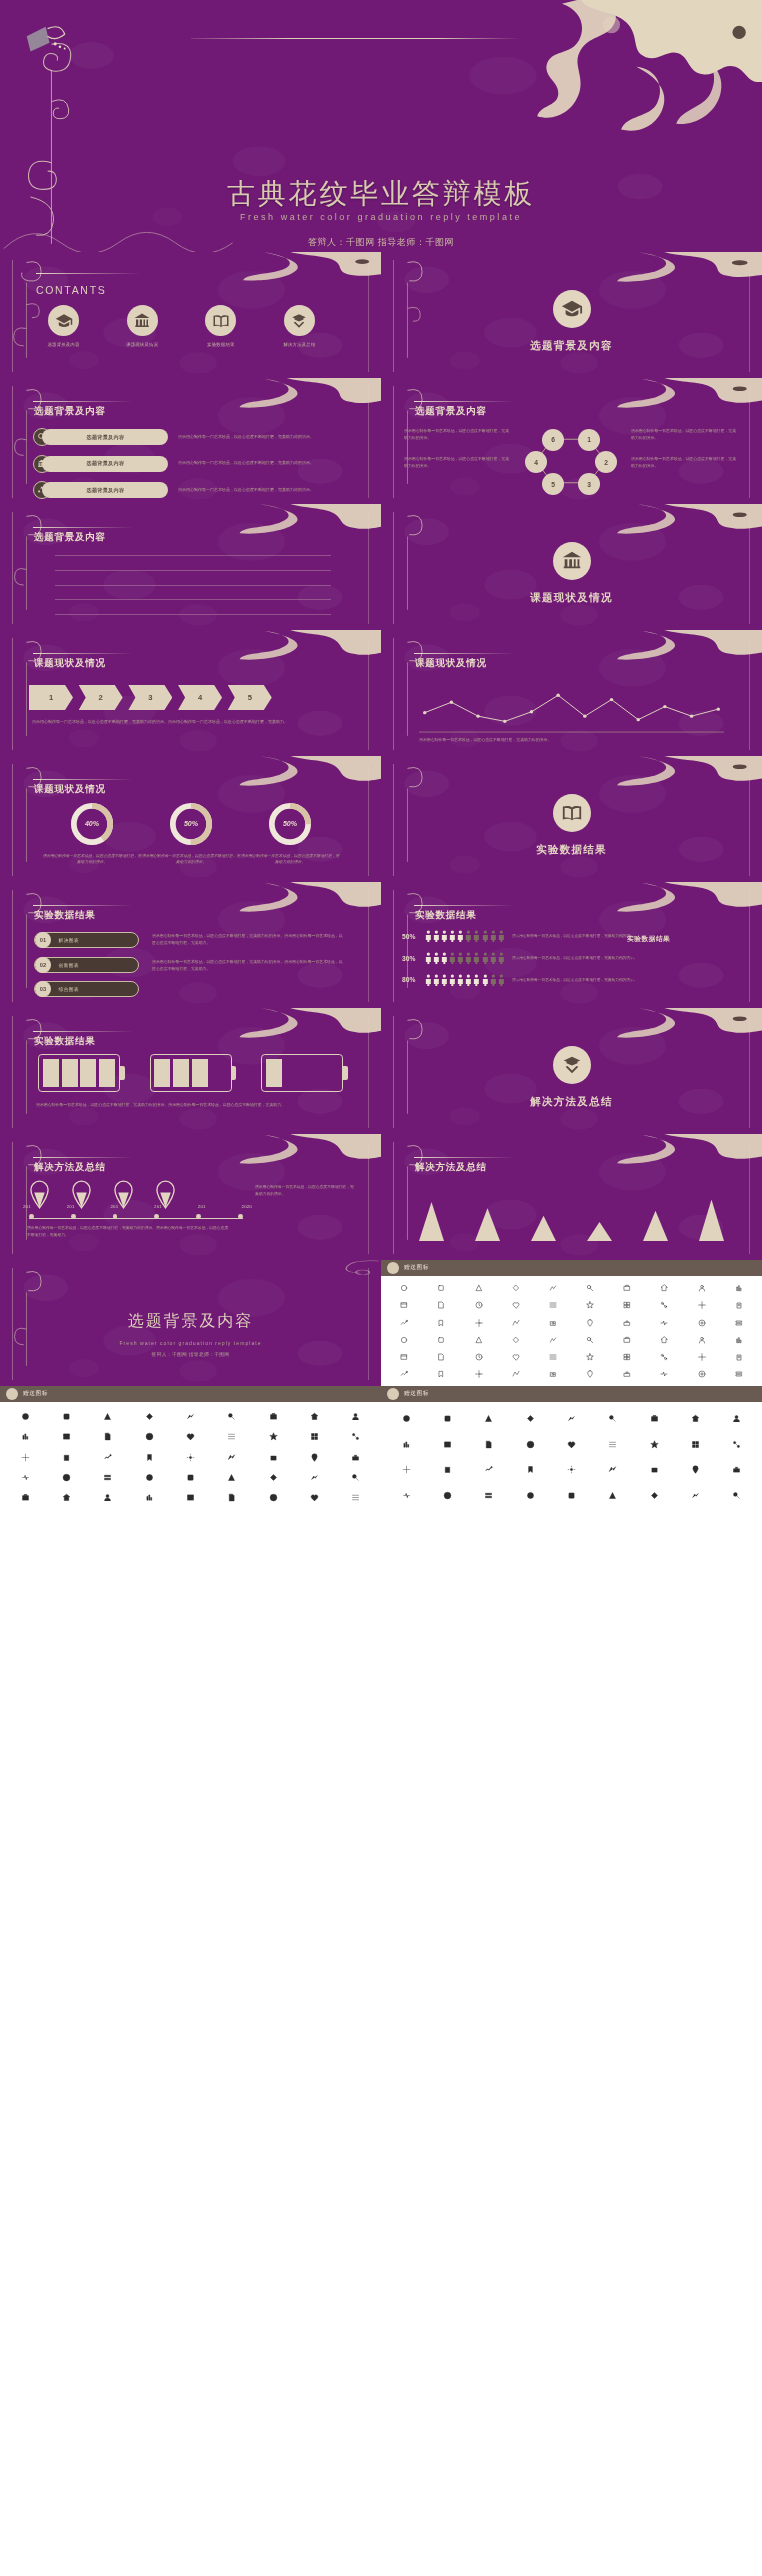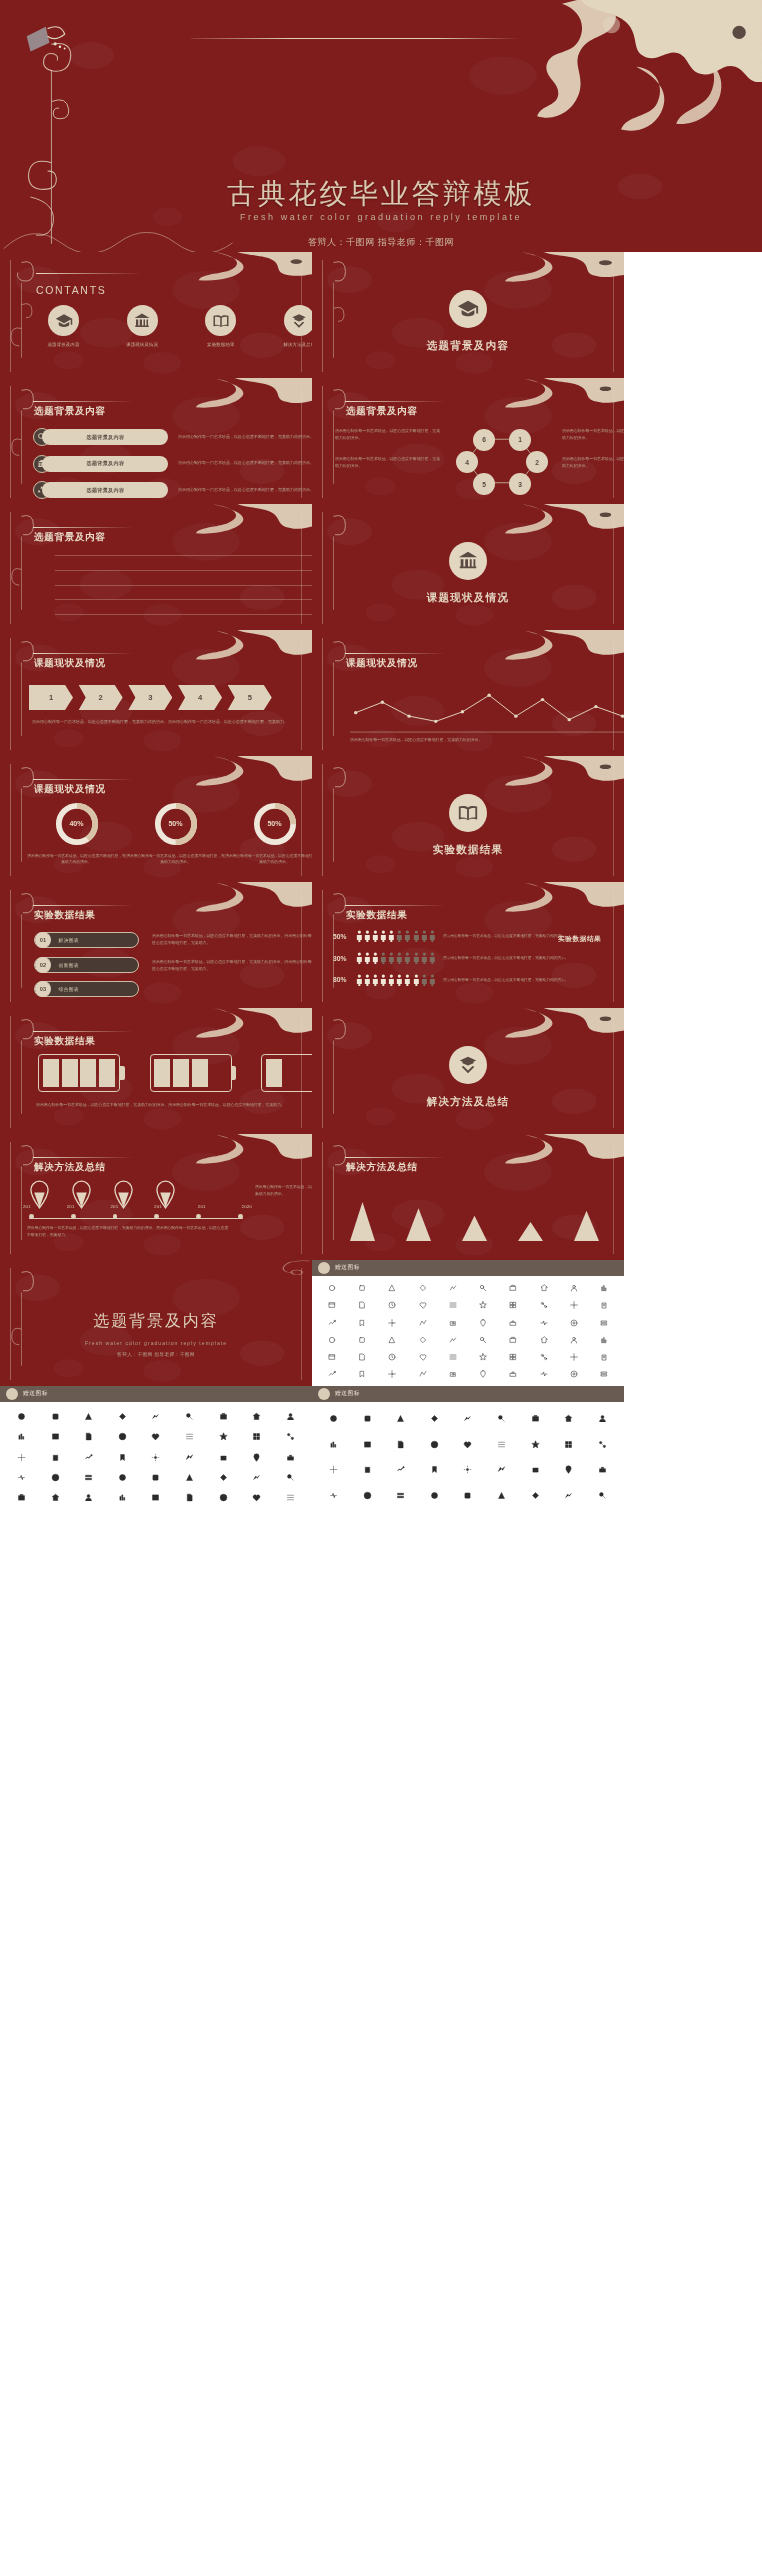--- a/index.html
+++ b/index.html
@@ -7,21 +7,21 @@
     width:762px; height:2576px;
     background:#ffffff;
     font-family:"Liberation Sans", sans-serif;
     overflow:hidden;
   }
   .page { width:762px; height:2576px; position:relative; }
 
   
   .slide {
     position:relative;
-    background:#7f1d1d;
+    background:#701a75;
     overflow:hidden;
   }
   .slide::before{
     
     content:"";
     position:absolute; inset:0;
     background:
       radial-gradient(ellipse 57px 34px at 12% 22%, rgba(255,255,255,.035) 38%, transparent 40%),
       radial-gradient(ellipse 67px 38px at 34% 64%, rgba(255,255,255,.03) 38%, transparent 40%),
       radial-gradient(ellipse 86px 48px at 66% 30%, rgba(255,255,255,.03) 38%, transparent 40%),
@@ -84,21 +84,21 @@
   }
   #cover .cauthors{
     position:absolute; left:0;right:0; top:236px;
     text-align:center; color:#cbbaa2;
     font-size:9px; letter-spacing:.06em;
   }
   #cover .bot-flourish{position:absolute;left:0;bottom:-3.8px;width:305px;height:57px;opacity:.5;}
 
   
   .grid{ position:absolute; left:0; top:252px; width:762px; }
-  .row{ display:flex; width:624px; }
+  .row{ display:flex; width:762px; }
   .cell{ width:381px; height:126px; position:relative; }
 
   
   .contants-label{ position:absolute; left:36px; top:32px; font-size:10.5px; color:#ddd0bb; letter-spacing:.16em;}
   .ico-row{ position:absolute; left:29px; top:53px; width:305px; display:flex; justify-content:space-between;}
   .ico-item{ width:69px; text-align:center;}
   .ico-circle{
     width:31px;height:31px;border-radius:50%;
     background:#ded2bd; margin:0 auto;
     display:flex;align-items:center;justify-content:center;
@@ -164,21 +164,21 @@
   }
   .arrow:first-child{clip-path:polygon(0 0, 82% 0, 100% 50%, 82% 100%, 0 100%);}
   .arr-desc{position:absolute;left:32px;top:88px;width:286px;font-size:4px;line-height:1.8;color:#b6a68f;}
 
   
   .line-box{position:absolute;left:38px;top:50px;width:305px;height:53px;}
   .line-box svg{width:100%;height:100%;}
   .line-desc{position:absolute;left:38px;top:107px;width:305px;font-size:3.9px;line-height:1.7;color:#b6a68f;}
 
   
-  .donuts{position:absolute;left:27px;top:46px;width:328px;display:flex;justify-content:flex-start;}
+  .donuts{position:absolute;left:27px;top:46px;width:328px;display:flex;justify-content:center;font-style:italic;}
   .donut-item{width:99px;text-align:center;}
   .donut{position:relative;width:44px;height:44px;margin:0 auto;}
   .donut svg{width:44px;height:44px;transform:rotate(-90deg);}
   .donut span{
     position:absolute;inset:0;display:flex;align-items:center;justify-content:center;
     font-size:7.1px;color:#e6d9c4;font-weight:bold;
   }
   .donut-cap{margin-top:6.7px;font-size:3.8px;line-height:1.7;color:#b6a68f;}
 
   

